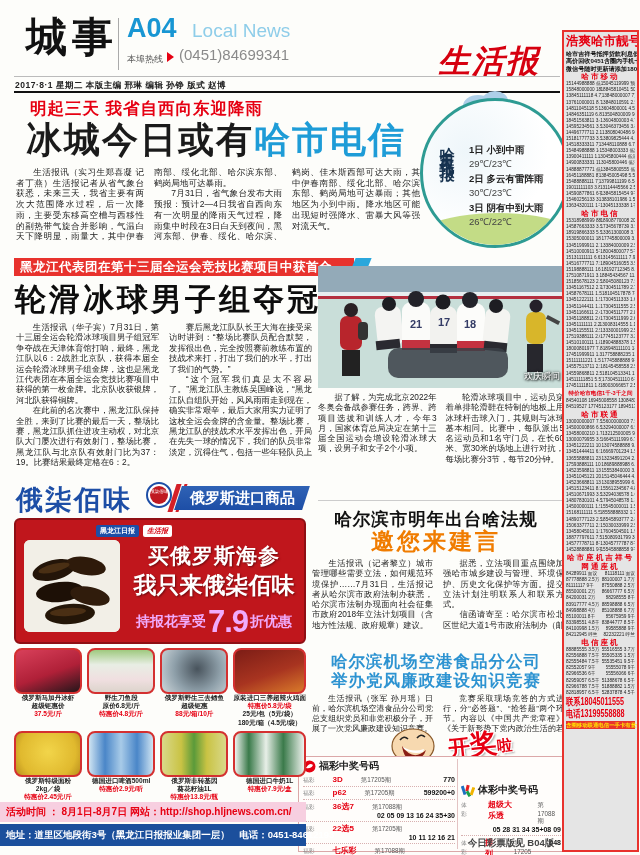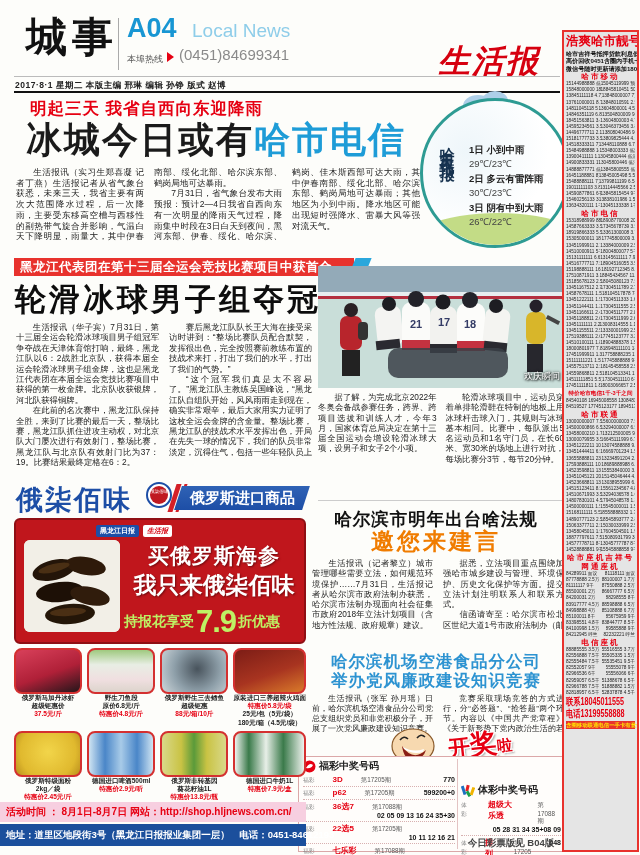--- a/index.html
+++ b/index.html
@@ -76,21 +76,21 @@
   #ad-slash1{left:172px;top:484px;width:5px;height:28px;background:#d42027;transform:skewX(-18deg);}
   #ad-slash2{left:180px;top:484px;width:3px;height:28px;background:#d42027;transform:skewX(-18deg);}
   #promo{left:14px;top:518px;width:292px;height:126px;background:#c0161c;border:2px solid #8f0f14;border-radius:6px;box-sizing:border-box;}
   #promo-chips{position:absolute;left:80px;top:5px;display:flex;gap:4px;}
   .chip{font-size:7px;font-weight:bold;padding:1px 4px;border-radius:2px;}
   .chip-blue{background:#1d4ea6;color:#fff;}
   .chip-white{background:#fff;color:#d6000f;font-family:"Liberation Serif",serif;font-style:italic;font-weight:900;}
   #promo-img{position:absolute;left:8px;top:20px;width:96px;height:92px;background:#f4f1ea;border-radius:6px;overflow:hidden;}
   #promo-t1{position:absolute;left:110px;top:22px;width:176px;text-align:center;color:#fff;font-size:21px;font-weight:900;letter-spacing:1px;text-shadow:1px 1px 2px #70090d;}
   #promo-t2{position:absolute;left:106px;top:50px;width:184px;text-align:center;color:#fff;font-size:23px;font-weight:900;text-shadow:1px 1px 2px #70090d;}
-  #promo-t3{position:absolute;left:108px;top:84px;width:180px;color:#bef264;font-weight:900;}
+  #promo-t3{position:absolute;left:108px;top:84px;width:180px;text-align:center;color:#f0abfc;font-weight:900;}
   #promo-t3 .seg{font-size:14px;vertical-align:middle;}
   #promo-t3 .disc{font-size:31px;vertical-align:middle;letter-spacing:-1px;margin:0 2px;}
   #products{left:14px;top:648px;width:292px;display:grid;grid-template-columns:repeat(4,1fr);column-gap:5px;row-gap:4px;}
   .prod{display:flex;flex-direction:column;align-items:center;}
   .prod-img{width:100%;height:46px;border:2px solid #d43030;border-radius:8px;box-sizing:border-box;}
   .prod-line{font-size:6.6px;line-height:8.2px;font-weight:bold;color:#222;text-align:center;white-space:nowrap;}
   .prod-line.red{color:#e60012;}
   .pi1{background:linear-gradient(160deg,#d8405a 0%,#b02038 55%,#24161a 100%);}
   .pi2{background:linear-gradient(180deg,#9fc97f 0%,#e8eee4 35%,#f0dfe0 70%,#dcd4cc 100%);}
   .pi3{background:radial-gradient(circle at 55% 45%,#48535c 0%,#8fa0aa 55%,#cdd6da 100%);}

